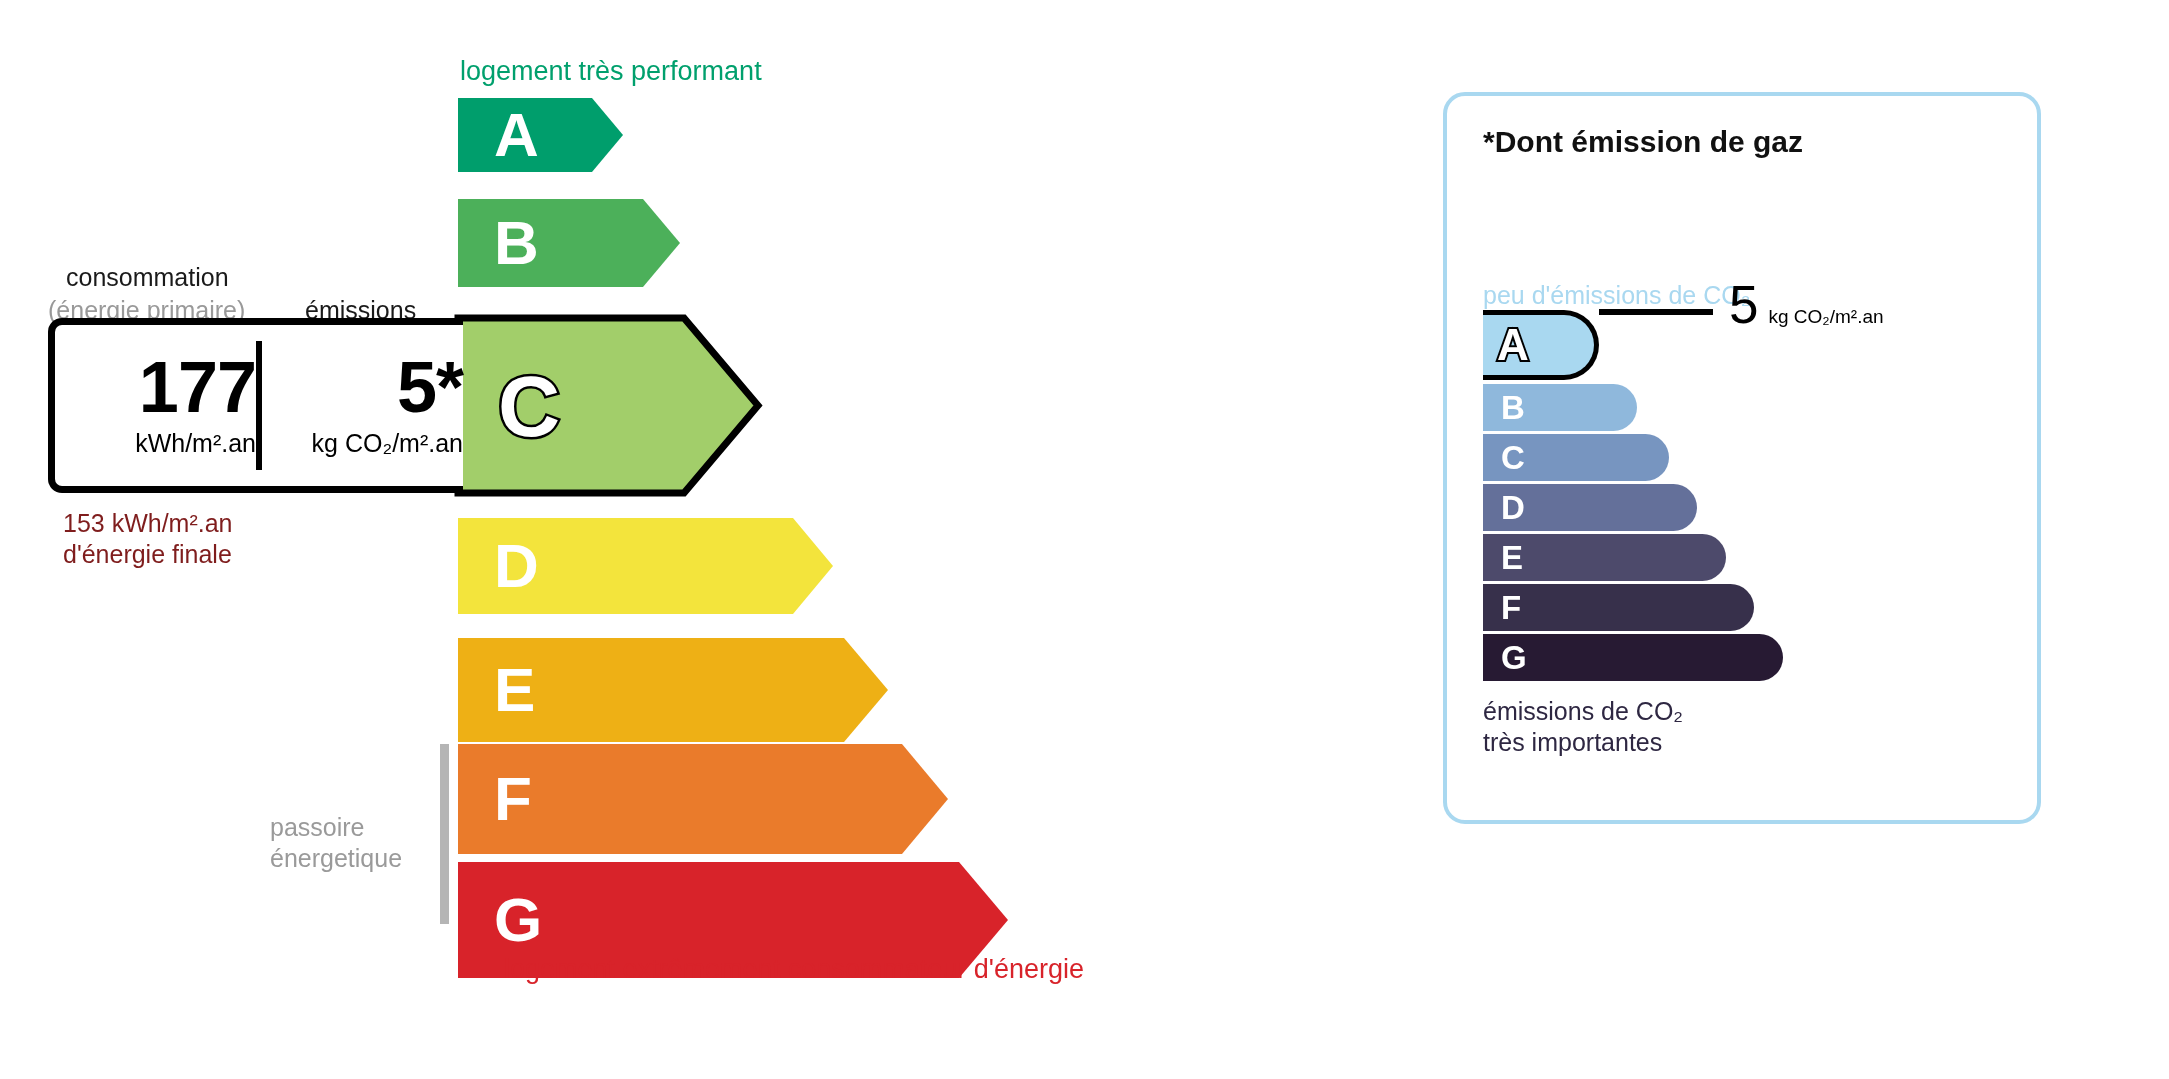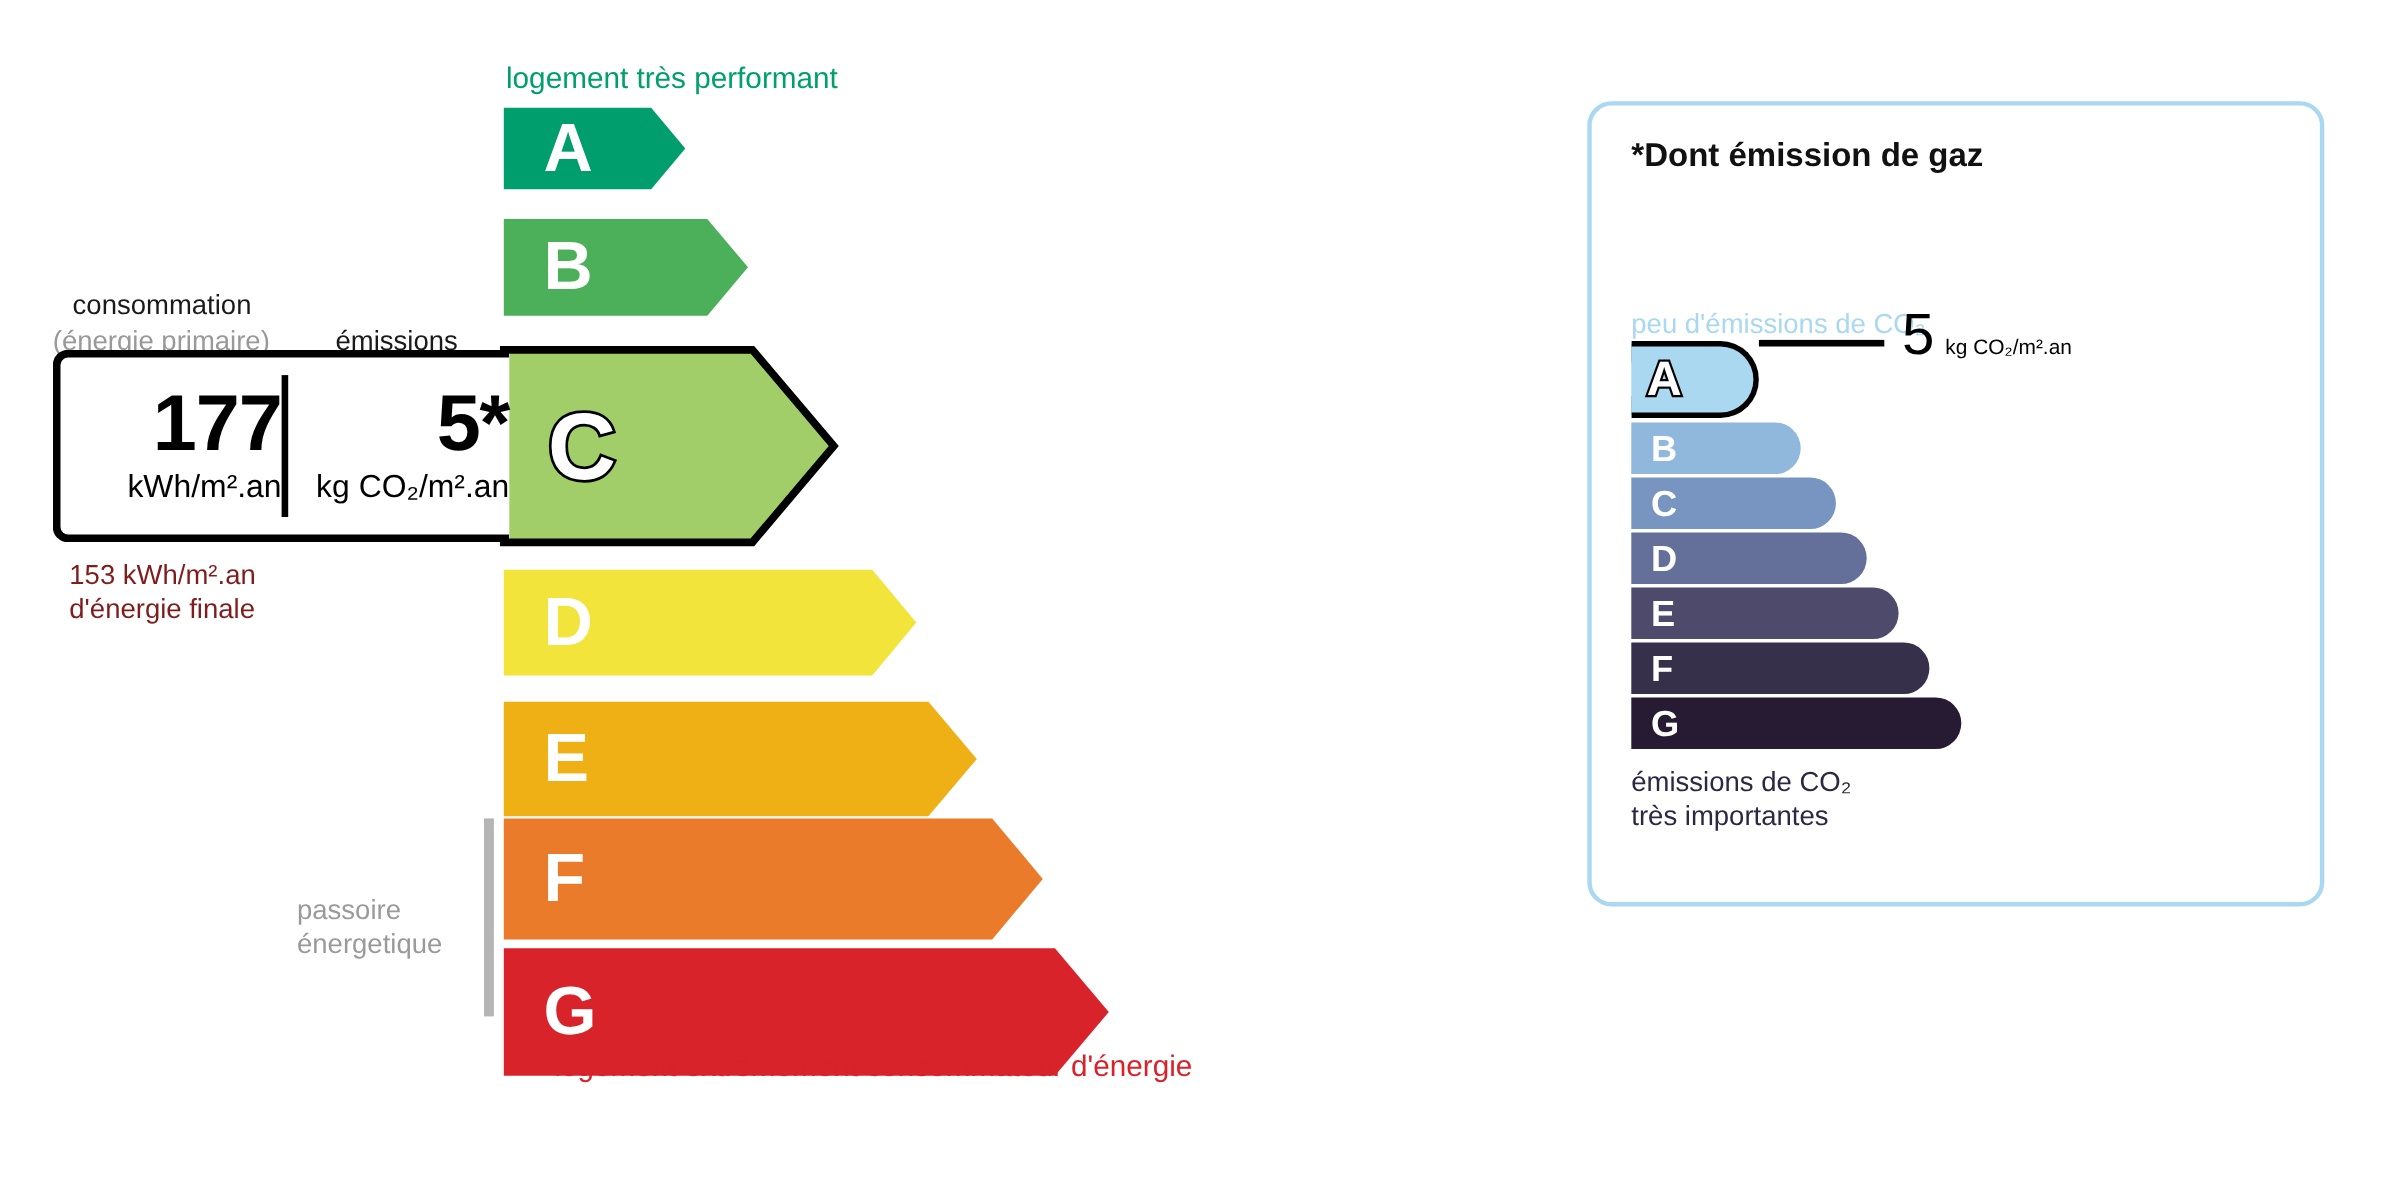--- a/index.html
+++ b/index.html
@@ -28,31 +28,31 @@
   #hdr-emissions{left:305px;top:283px;color:#1a1a1a;}
 
   
   #value-box{position:absolute;left:48px;top:318px;width:415px;height:175px;
              border:7px solid #000;border-right:none;
              border-top-left-radius:14px;border-bottom-left-radius:14px;
              background:#fff;box-sizing:border-box;display:flex;}
   #value-box .cell{flex:1;display:flex;flex-direction:column;align-items:flex-end;justify-content:center;}
   #value-box .divider{width:6px;background:#000;margin:16px 0;}
   .big-num{font-size:72px;font-weight:bold;color:#000;line-height:0.95;letter-spacing:-1px;}
-  .unit{font-size:29px;color:#000;margin-top:8px;white-space:nowrap;}
+  .unit{font-size:25px;color:#000;margin-top:8px;white-space:nowrap;}
 
   #final-energy{position:absolute;left:63px;top:508px;font-size:25px;color:#7f1d1d;line-height:1.24;}
 
   
   #passoire-bar{position:absolute;left:440px;top:744px;width:9px;height:180px;background:#b5b5b5;}
   #passoire-text{position:absolute;left:270px;top:812px;width:160px;text-align:left;
                  font-size:25px;color:#9a9a9a;line-height:1.24;}
 
   
-  #co2-card{position:absolute;left:1443px;top:92px;width:670px;height:732px;
+  #co2-card{position:absolute;left:1443px;top:92px;width:598px;height:732px;
             border:4px solid #a9d8f0;border-radius:22px;background:#fff;box-sizing:border-box;}
   #co2-title{position:absolute;left:36px;top:28px;font-size:30px;font-weight:bold;color:#111;line-height:1.2;}
   #co2-top-label{position:absolute;left:36px;top:185px;font-size:25px;color:#a9d8f0;white-space:nowrap;}
   #co2-bottom-label{position:absolute;left:36px;top:600px;font-size:25px;color:#2e2742;line-height:1.24;}
 
   .co2-bar{position:absolute;left:36px;border-radius:0 40px 40px 0;display:flex;align-items:center;}
   .co2-bar .cl{font-size:33px;font-weight:bold;color:#fff;margin-left:18px;line-height:1;}
   .co2-bar.selected{background:#a9d8f0;border:5px solid #000;box-sizing:border-box;
                     border-radius:0 46px 46px 0;border-left:none;}
   .co2-bar.selected .cl{color:#fff;-webkit-text-stroke:4px #000;paint-order:stroke fill;font-size:44px;margin-left:14px;}

